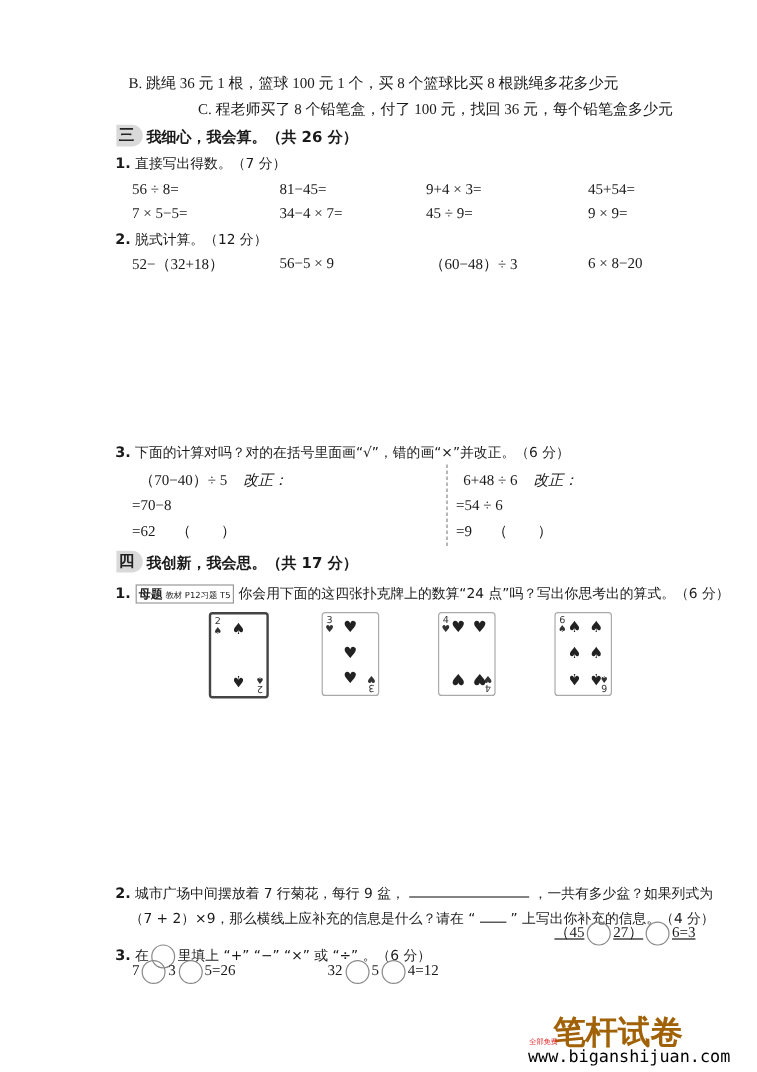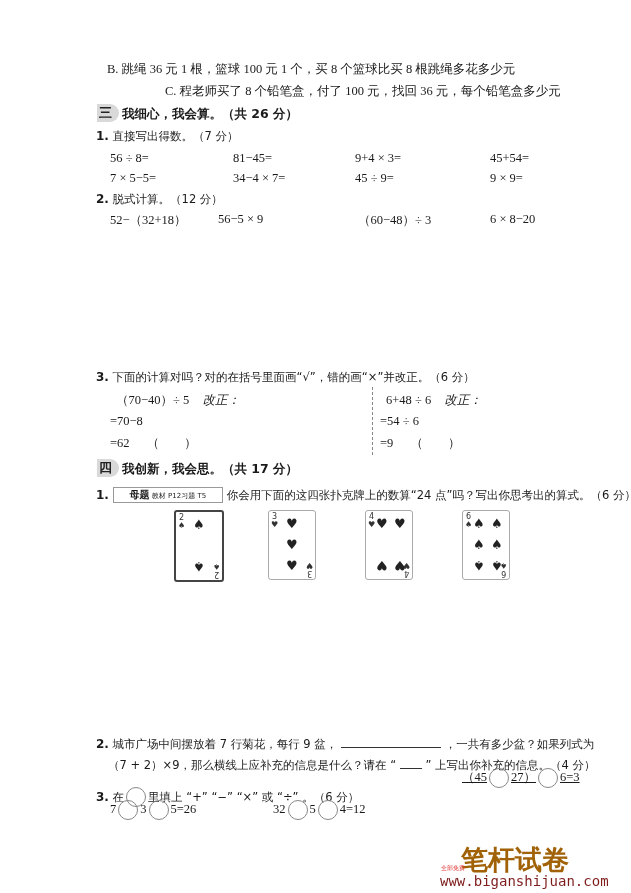--- a/index.html
+++ b/index.html
@@ -18,25 +18,25 @@
                border-left:1px dashed #888; }
   .card { position:absolute; width:46px; height:68px; border:1px solid #aaa;
           border-radius:3px; background:#fff; }
   .card.dark { border:2px solid #444; }
   .card .corner { position:absolute; font-family:"DejaVu Sans",sans-serif; font-size:8px;
           line-height:8px; color:#333; text-align:center; }
   .card .pip { position:absolute; font-size:13px; line-height:13px; color:#222; }
   .blank-line { display:inline-block; border-bottom:1px solid #333; }
   .circle { display:inline-block; width:18px; height:18px; border:1px solid #888;
             border-radius:50%; vertical-align:middle; margin:0 2px; }
-  .tag { display:inline-block; border:1px solid #999; padding:0 16px; font-size:7px;
+  .tag { display:inline-block; border:1px solid #999; padding:0 2px; font-size:7px;
          font-family:"DejaVu Sans",sans-serif; vertical-align:middle; }
   .tag b { font-size:10px; }
   .wm-title { font-family:"DejaVu Sans",sans-serif; font-size:27px; font-weight:bold; color:#a16207; }
-  .wm-url { font-family:"DejaVu Sans Mono","Liberation Mono",monospace; font-size:14px; color:#7f1d1d;text-align:right; }
+  .wm-url { font-family:"DejaVu Sans Mono","Liberation Mono",monospace; font-size:14px; color:#000000;text-align:right; }
   .wm-free { font-family:"DejaVu Sans",sans-serif; font-size:6px; color:#e03030; }
 </style>
 </head>
 <body>
 
 <div class="abs serif" style="left:107px;top:61px;">B. 跳绳 36 元 1 根，篮球 100 元 1 个，买 8 个篮球比买 8 根跳绳多花多少元</div>
 <div class="abs serif" style="left:124px;top:83px;margin-left:41px;">C. 程老师买了 8 个铅笔盒，付了 100 元，找回 36 元，每个铅笔盒多少元</div>
 
 <div class="sec-badge" style="left:97px;top:104px;">
     <span>三</span>
@@ -54,21 +54,21 @@
 <div class="abs serif" style="left:110px;top:171px;">7 × 5−5=</div>
 <div class="abs serif" style="left:233px;top:171px;">34−4 × 7=</div>
 <div class="abs serif" style="left:355px;top:171px;">45 ÷ 9=</div>
 <div class="abs serif" style="left:490px;top:171px;">9 × 9=</div>
 
 <div class="abs sans" style="left:96px;top:192px;">
   <span class="num">2.</span>
   <span>脱式计算。（12 分）</span>
 </div>
 <div class="abs serif" style="left:110px;top:212px;text-align:right;">52−（32+18）</div>
-<div class="abs serif" style="left:218px;top:212px;">56−5 × 9</div>
+<div class="abs serif" style="left:233px;top:212px;">56−5 × 9</div>
 <div class="abs serif" style="left:358px;top:212px;">（60−48）÷ 3</div>
 <div class="abs serif" style="left:490px;top:212px;">6 × 8−20</div>
 
 <div class="abs sans" style="left:96px;top:370px;">
   <span class="num">3.</span>
   <span>下面的计算对吗？对的在括号里面画“√”，错的画“×”并改正。（6 分）</span>
 </div>
 <div class="abs serif" style="left:116px;top:392px;">
   <span>（70−40）÷ 5</span>
   <span style="margin-left:10px;font-style:italic;">改正：</span>

